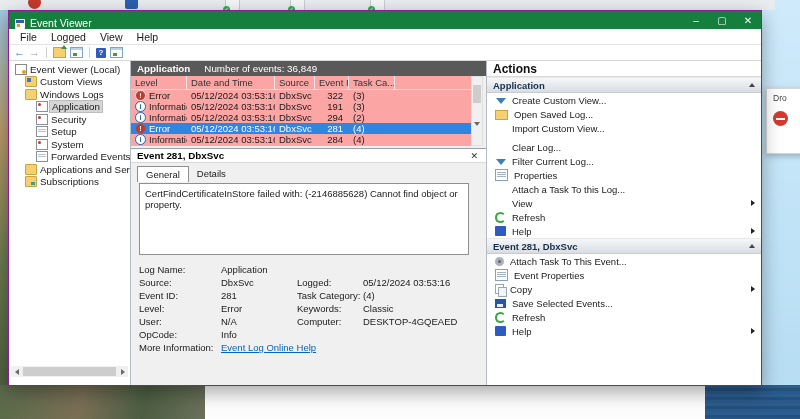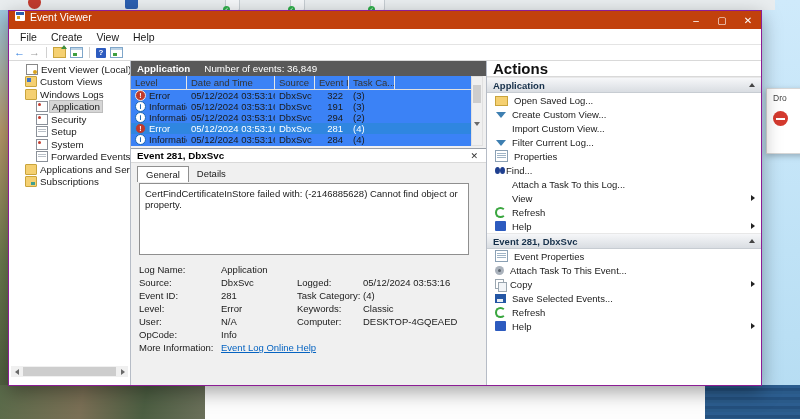--- a/index.html
+++ b/index.html
@@ -19,21 +19,21 @@
   .bottom-terrain{position:absolute;left:0;top:385px;width:205px;height:34px;background:linear-gradient(100deg,#5a6b4a,#7a6f55 40%,#4c5e42 70%,#6b705a)}
   .settings-strip{position:absolute;left:205px;top:385px;width:500px;height:34px;background:#fdfdfd}
   .water{position:absolute;left:705px;top:385px;width:95px;height:34px;background:repeating-linear-gradient(180deg,#2c5d8f 0 3px,#24507e 3px 6px,#2a5a89 6px 9px)}
 
   .dropbox-popup{position:absolute;left:766px;top:88px;width:40px;height:66px;background:#fff;border:1px solid #d6d6d6;box-shadow:0 2px 6px rgba(0,0,0,.25);font-size:8.5px;color:#444;padding:4px 0 0 6px;box-sizing:border-box}
   .dropbox-err{width:15px;height:15px;border-radius:50%;background:#d43a2f;margin-top:8px;position:relative}
   .dropbox-err:after{content:"";position:absolute;left:3px;top:6.5px;width:9px;height:2px;background:#fff}
 
   
   .ev-window{position:absolute;left:8px;top:10px;width:754px;height:376px;background:#f0f0f0;border:1px solid #8c1d95;box-sizing:border-box;box-shadow:0 6px 18px rgba(0,0,0,.35)}
-  .titlebar{height:18px;background:#c2410c;display:flex;align-items:flex-start;color:#fff;font-size:10.5px}
+  .titlebar{height:18px;background:#15803d;display:flex;align-items:flex-end;color:#fff;font-size:10.5px}
   .app-icon{width:10px;height:10px;margin:0 5px 0 6px;background:#fff;border-radius:1px;position:relative}
   .app-icon:before{content:"";position:absolute;left:1px;top:1px;right:1px;height:3px;background:#2b5fb0}
   .app-icon:after{content:"";position:absolute;left:2px;bottom:2px;width:3px;height:3px;background:#d8a21c}
   .win-controls{margin-left:auto;display:flex;height:100%}
   .win-btn{width:26px;height:100%;display:flex;align-items:center;justify-content:center;color:#fff;font-size:10px}
   .menubar{height:15px;background:#fff;display:flex;align-items:center;font-size:10.5px;color:#1a1a1a;border-bottom:1px solid #e4e4e4;padding-left:4px}
   .menu-item{padding:0 7px}
   .toolbar{height:15px;background:#fff;display:flex;align-items:center;border-bottom:1px solid #d9d9d9;padding-left:5px;gap:4px}
   .tb-sep{width:1px;height:11px;background:#d0d0d0;margin:0 2px}
   .tb-arrow{font-size:11px;font-weight:bold;line-height:1}
@@ -65,21 +65,21 @@
   .tree-hscroll{position:absolute;left:2px;right:2px;bottom:8px;height:11px;background:#f0f0f0;display:flex;align-items:center}
   .hs-btn{width:11px;height:11px;display:flex;align-items:center;justify-content:center}
   .tri-left{width:0;height:0;border-top:3px solid transparent;border-bottom:3px solid transparent;border-right:4px solid #6a6a6a}
   .tri-right{width:0;height:0;border-top:3px solid transparent;border-bottom:3px solid transparent;border-left:4px solid #6a6a6a}
   .hs-thumb{height:9px;background:#cdcdcd;flex:1;margin:0 1px}
 
   
   .center-pane{width:355px;flex:none;position:relative;background:#f0f0f0}
   .list-banner{height:15px;background:#595959;color:#fff;display:flex;align-items:center;font-size:9.8px;padding-left:6px;gap:14px}
   .list-banner b{font-weight:bold}
-  .grid{position:absolute;left:0;top:15px;width:340px;height:70px;background:#3b82f6;border-right:1px solid #d9d9d9}
+  .grid{position:absolute;left:0;top:15px;width:340px;height:70px;background:#fca5a5;border-right:1px solid #d9d9d9}
   .grid-head{display:flex;height:13px;border-bottom:1px solid #e0e0e0;font-size:9.5px;color:#333}
   .gh-cell{border-right:1px solid #e6e6e6;padding:1px 0 0 4px;box-sizing:border-box;white-space:nowrap;overflow:hidden}
   .grid-row{display:flex;height:11px;font-size:9.5px;color:#1a1a1a;align-items:center}
   .grid-row.sel{background:#2f86e0;color:#fff}
   .g-cell{padding-left:4px;box-sizing:border-box;white-space:nowrap;overflow:hidden;display:flex;align-items:center}
   .g-num{justify-content:flex-end;padding-right:6px}
   .lv-icon{width:9px;height:9px;border-radius:50%;margin-right:3px;flex:none;display:flex;align-items:center;justify-content:center;font-size:7px;font-weight:bold}
   .lv-err{background:#c0392b;color:#fff;border:1px solid #e9e9e9}
   .grid-row.sel .lv-err{border-color:#2f86e0}
   .lv-inf{background:#fff;color:#1c66b0;border:1px solid #1c66b0}
@@ -100,21 +100,21 @@
   .fields{position:absolute;left:8px;top:101px;width:340px;font-size:9.5px;color:#1a1a1a}
   .f-row{display:flex;height:13px;}
   .f-l{width:82px;flex:none}
   .f-v{width:76px;flex:none;white-space:nowrap}
   .f-l2{width:66px;flex:none}
   .f-v2{flex:1;white-space:nowrap}
   .f-link{color:#0563c1;text-decoration:underline}
 
   
   .actions-pane{flex:1;background:#fff;border-left:1px solid #b6bcc6;overflow:hidden}
-  .actions-title{height:15px;display:flex;align-items:center;font-size:15px;font-weight:bold;color:#111;padding-left:6px;border-bottom:1px solid #d9d9d9}
+  .actions-title{height:15px;display:flex;align-items:center;font-size:12px;font-weight:bold;color:#111;padding-left:6px;border-bottom:1px solid #d9d9d9}
   .sec-head{height:14px;background:linear-gradient(#f6f7f9,#d9dde2);border-top:1px solid #e8e8e8;border-bottom:1px solid #c7ccd2;display:flex;align-items:center;font-size:9.5px;font-weight:bold;color:#16304a;padding:0 6px}
   .sec-caret{margin-left:auto;width:0;height:0;border-left:3.5px solid transparent;border-right:3.5px solid transparent;border-bottom:4px solid #444}
   .act-item{height:14px;display:flex;align-items:center;font-size:9.5px;color:#1a1a1a;padding:0 6px 0 8px;white-space:nowrap}
   .act-item.gap{margin-top:5px}
   .a-ico{width:11px;height:10px;flex:none;margin-right:6px;position:relative}
   .a-arrow{margin-left:auto;width:0;height:0;border-top:3.5px solid transparent;border-bottom:3.5px solid transparent;border-left:4px solid #222}
   .i-open-folder-icon{background:#f5d071;border:1px solid #c9a43c;height:8px;margin-top:1px}
   .i-filter-icon{width:0!important;height:0!important;border-left:5px solid transparent;border-right:5px solid transparent;border-top:6px solid #3e7fb1;margin-top:2px;margin-left:1px}
   .i-properties-icon{background:#fff;border:1px solid #8aa0b4}
   .i-properties-icon:after{content:"";position:absolute;left:1px;top:2px;right:1px;height:1px;background:#9fb4c6;box-shadow:0 2px 0 #9fb4c6,0 4px 0 #9fb4c6}
@@ -162,39 +162,39 @@
       <span class="app-icon"></span>
       <span>Event Viewer</span>
       <div class="win-controls">
         <span class="win-btn">–</span>
         <span class="win-btn">▢</span>
         <span class="win-btn">✕</span>
       </div>
     </div>
     <div class="menubar" id="menubar">
         <span class="menu-item">File</span>
-        <span class="menu-item">Create</span>
+        <span class="menu-item">Logged</span>
         <span class="menu-item">View</span>
         <span class="menu-item">Help</span>
       </div>
     <div class="toolbar">
       <span class="tb-arrow tb-back">←</span>
       <span class="tb-arrow tb-fwd">→</span>
       <span class="tb-sep"></span>
       <span class="tb-open"></span>
       <span class="tb-console"></span>
       <span class="tb-sep"></span>
       <span class="tb-help">?</span>
       <span class="tb-console"></span>
     </div>
 
     <div class="content">
       <div class="tree-pane" id="tree-pane">
 
-      <div class="tree-item" style="padding-left:17px">
+      <div class="tree-item" style="padding-left:6px">
        <span class="ticon event-viewer-icon"></span>
        <span class="tlabel">Event Viewer (Local)</span>
      </div>
           <div class="tree-item" style="padding-left:16px">
        <span class="ticon custom-views-folder-icon"></span>
        <span class="tlabel">Custom Views</span>
      </div>
           <div class="tree-item" style="padding-left:16px">
        <span class="ticon windows-logs-folder-icon"></span>
        <span class="tlabel">Windows Logs</span>
@@ -363,47 +363,47 @@
         </div>
       </div>
 
       <div class="actions-pane" id="actions-pane">
         <div class="actions-title">Actions</div>
       <div class="sec-head">
        <span>Application</span>
        <span class="sec-caret"></span>
      </div>
           <div class="act-item">
+         <span class="a-ico i-filter-icon"></span>
+         <span>Create Custom View...</span>
+
+       </div>
+          <div class="act-item">
          <span class="a-ico i-open-folder-icon"></span>
          <span>Open Saved Log...</span>
 
        </div>
           <div class="act-item">
-         <span class="a-ico i-filter-icon"></span>
-         <span>Create Custom View...</span>
-
-       </div>
-          <div class="act-item">
          <span class="a-ico i-none"></span>
          <span>Import Custom View...</span>
 
        </div>
+          <div class="act-item gap">
+         <span class="a-ico i-none"></span>
+         <span>Clear Log...</span>
+
+       </div>
           <div class="act-item">
          <span class="a-ico i-filter-icon"></span>
          <span>Filter Current Log...</span>
 
        </div>
           <div class="act-item">
          <span class="a-ico i-properties-icon"></span>
          <span>Properties</span>
-
-       </div>
-          <div class="act-item">
-         <span class="a-ico i-find-icon"></span>
-         <span>Find...</span>
 
        </div>
           <div class="act-item">
          <span class="a-ico i-none"></span>
          <span>Attach a Task To this Log...</span>
 
        </div>
           <div class="act-item">
          <span class="a-ico i-none"></span>
          <span>View</span>
@@ -417,27 +417,27 @@
           <div class="act-item">
          <span class="a-ico i-help-icon"></span>
          <span>Help</span>
          <span class="a-arrow"></span>
        </div>
           <div class="sec-head">
        <span>Event 281, DbxSvc</span>
        <span class="sec-caret"></span>
      </div>
           <div class="act-item">
+         <span class="a-ico i-task-icon"></span>
+         <span>Attach Task To This Event...</span>
+
+       </div>
+          <div class="act-item">
          <span class="a-ico i-properties-icon"></span>
          <span>Event Properties</span>
-
-       </div>
-          <div class="act-item">
-         <span class="a-ico i-task-icon"></span>
-         <span>Attach Task To This Event...</span>
 
        </div>
           <div class="act-item">
          <span class="a-ico i-copy-icon"></span>
          <span>Copy</span>
          <span class="a-arrow"></span>
        </div>
           <div class="act-item">
          <span class="a-ico i-save-icon"></span>
          <span>Save Selected Events...</span>

